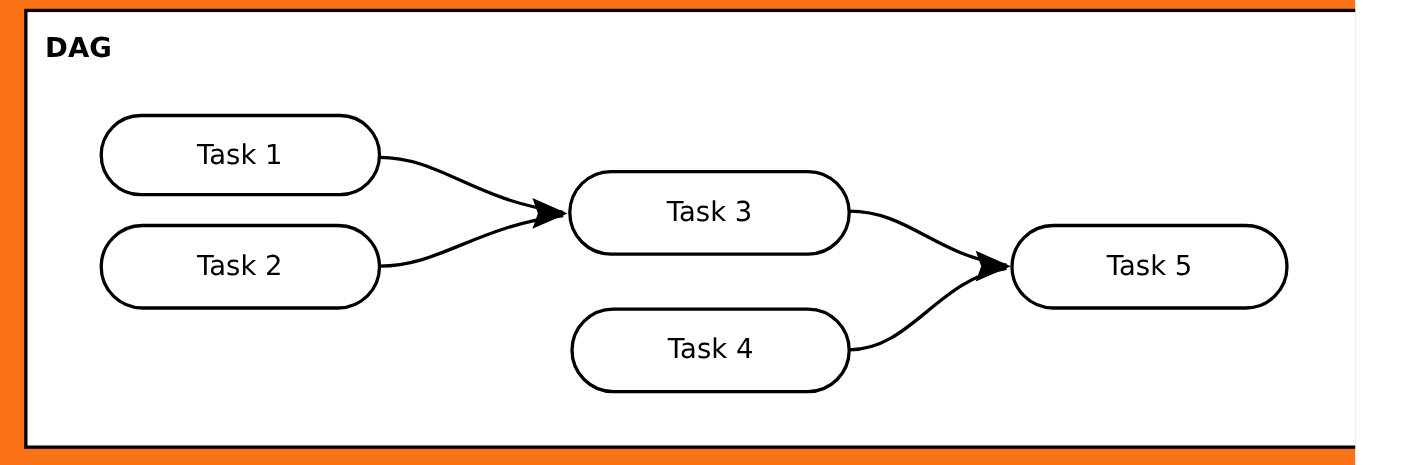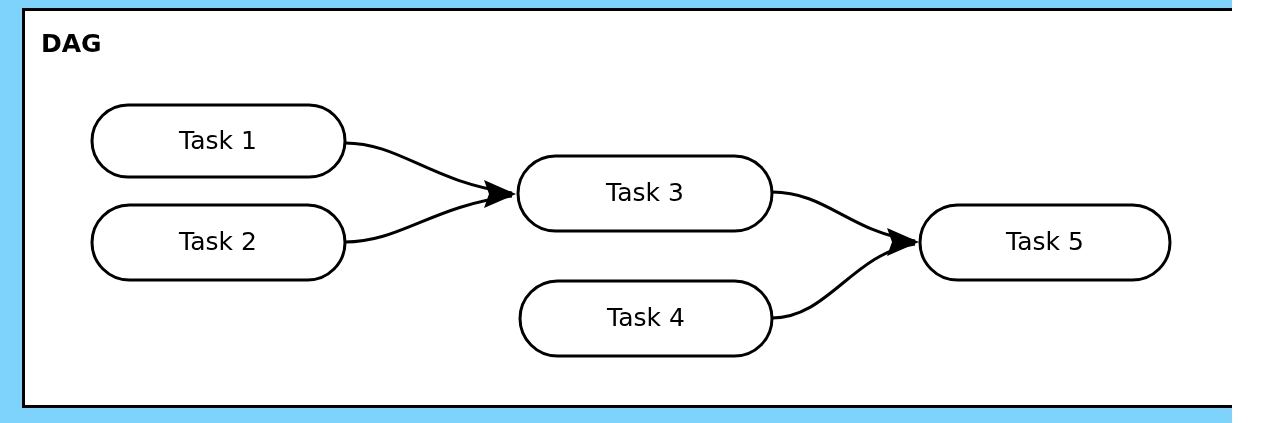--- a/index.html
+++ b/index.html
@@ -4,21 +4,21 @@
 <style>
   html, body {
     margin: 0;
     padding: 0;
     background: #ffffff;
   }
   #canvas {
     position: relative;
     width: 1232px;
     height: 423px;
-    background: #7dd3fc;
+    background: #f97316;
     overflow: hidden;
     font-family: "DejaVu Sans", "Liberation Sans", sans-serif;
   }
   #dag-svg {
     position: absolute;
     left: 0;
     top: 0;
     width: 1280px;
     height: 423px;
     display: block;

